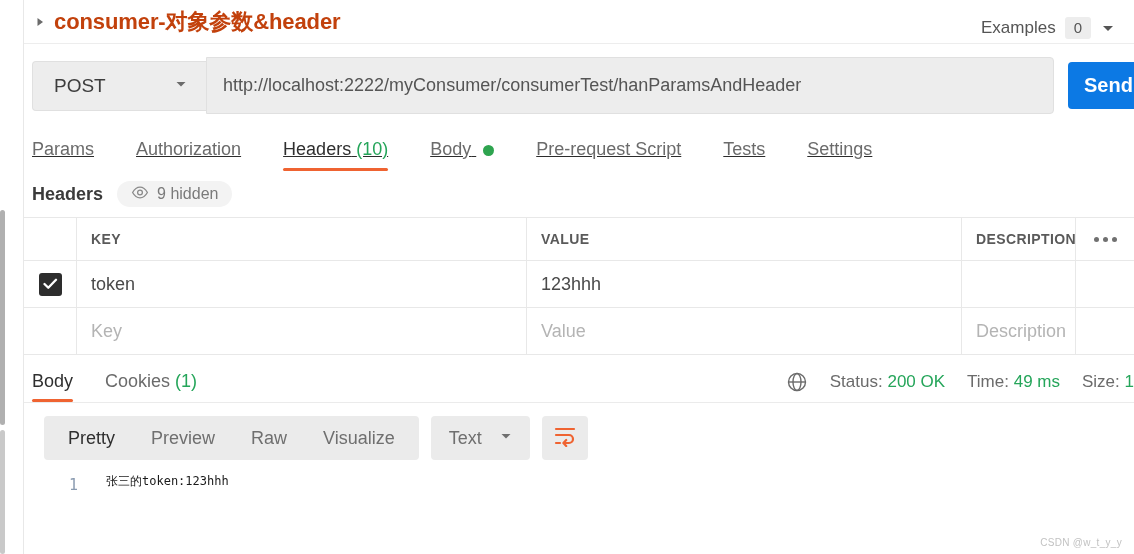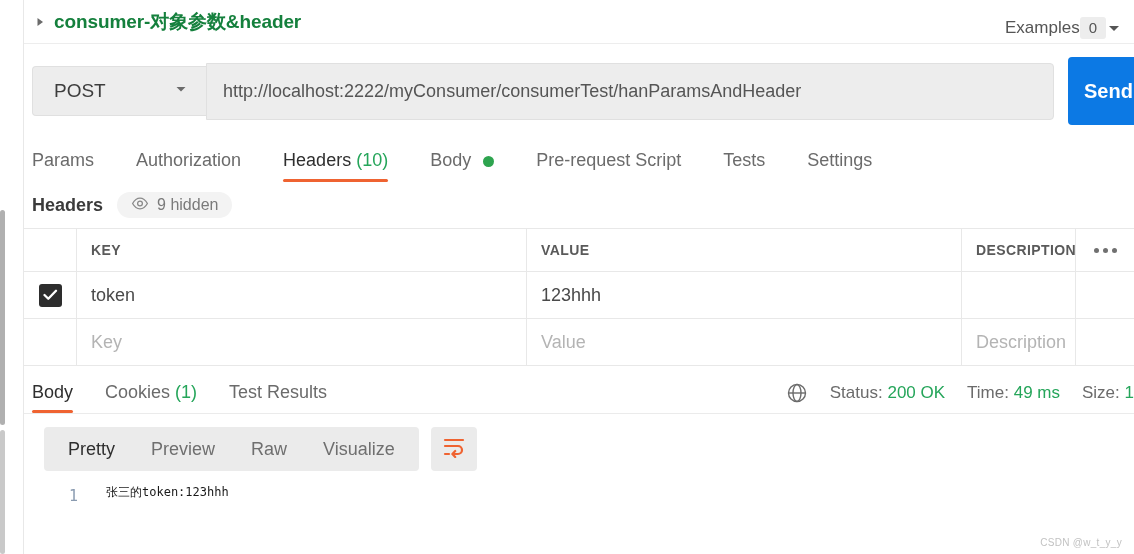--- a/index.html
+++ b/index.html
@@ -69,33 +69,34 @@
     width: 16px;
     height: 16px;
     display: inline-flex;
     align-items: center;
     justify-content: center;
     margin-right: 6px;
     cursor: pointer;
   }
   .disclosure svg { display:block; }
   .req-title {
-    font-size: 19px;
+    font-size: 22px;
     font-weight: 700;
-    color: #15803d;
+    color: #c2410c;
     letter-spacing: -0.1px;
     white-space: nowrap;
   }
   .title-right {
     position: absolute;
-    right: 12px;
+    right: 18px;
     top: 0;
     height: 56px;
     display: flex;
     align-items: center;
+    gap: 9px;
   }
   .examples-label {
     font-size: 17px;
     color: #555;
   }
   .examples-count {
     background: #ededed;
     color: #555;
     font-size: 15px;
     border-radius: 3px;
@@ -140,21 +141,21 @@
     padding: 0 16px;
     box-sizing: border-box;
     font-size: 18px;
     color: #555;
     overflow: hidden;
     white-space: nowrap;
     cursor: text;
   }
   .send-btn {
     margin-left: 14px;
-    height: 68px;
+    height: 47px;
     width: 66px;
     background: #0c79e4;
     border: none;
     border-radius: 4px 0 0 4px;
     color: #ffffff;
     font-size: 20px;
     font-weight: 700;
     font-family: inherit;
     display: flex;
     align-items: center;
@@ -164,20 +165,21 @@
     box-sizing: border-box;
   }
 
   
   .req-tabs {
     display: flex;
     align-items: flex-end;
     gap: 0;
     padding-left: 8px;
     height: 44px;
+    text-decoration: underline;
   }
   .tab {
     position: relative;
     font-size: 18px;
     color: #6b6b6b;
     padding: 0 0 11px 0;
     margin-right: 42px;
     white-space: nowrap;
     cursor: pointer;
     line-height: 22px;
@@ -543,23 +545,20 @@
     </div>
 
     <div class="resp-bar">
       <div class="resp-tab active">
         <span>Body</span>
       </div>
       <div class="resp-tab">
         <span>Cookies</span>
         <span class="count">(1)</span>
       </div>
-      <div class="resp-tab">
-        <span>Test Results</span>
-      </div>
 
       <div class="resp-meta">
         <span class="globe-icon">
           <svg width="22" height="22" viewBox="0 0 22 22">
             <circle cx="11" cy="11" r="8.5" fill="none" stroke="#6b6b6b" stroke-width="1.4"></circle>
             <ellipse cx="11" cy="11" rx="4" ry="8.5" fill="none" stroke="#6b6b6b" stroke-width="1.4"></ellipse>
             <line x1="2.5" y1="11" x2="19.5" y2="11" stroke="#6b6b6b" stroke-width="1.4"></line>
           </svg>
         </span>
         <span class="meta-item">
@@ -576,20 +575,28 @@
         </span>
       </div>
     </div>
 
     <div class="body-toolbar">
       <div class="seg-group">
         <span class="seg active">Pretty</span>
         <span class="seg">Preview</span>
         <span class="seg">Raw</span>
         <span class="seg">Visualize</span>
+      </div>
+      <div class="type-select">
+        <span class="lbl">Text</span>
+        <span>
+          <svg width="16" height="16" viewBox="0 0 16 16">
+              <path d="M3.5 6 L8 10.5 L12.5 6 Z" fill="#6f6f6f"></path>
+            </svg>
+        </span>
       </div>
       <div class="wrap-btn">
         <span>
           <svg width="24" height="22" viewBox="0 0 24 22">
             <line x1="3" y1="4" x2="21" y2="4" stroke="#ef6331" stroke-width="2.2" stroke-linecap="round"></line>
             <path d="M3 10 H16 A4 4 0 0 1 16 18 H11" fill="none" stroke="#ef6331" stroke-width="2.2" stroke-linecap="round"></path>
             <polyline points="13.2,15 10.4,18 13.2,21" fill="none" stroke="#ef6331" stroke-width="2.2" stroke-linecap="round" stroke-linejoin="round"></polyline>
             <line x1="3" y1="18" x2="7" y2="18" stroke="#ef6331" stroke-width="2.2" stroke-linecap="round"></line>
           </svg>
         </span>

